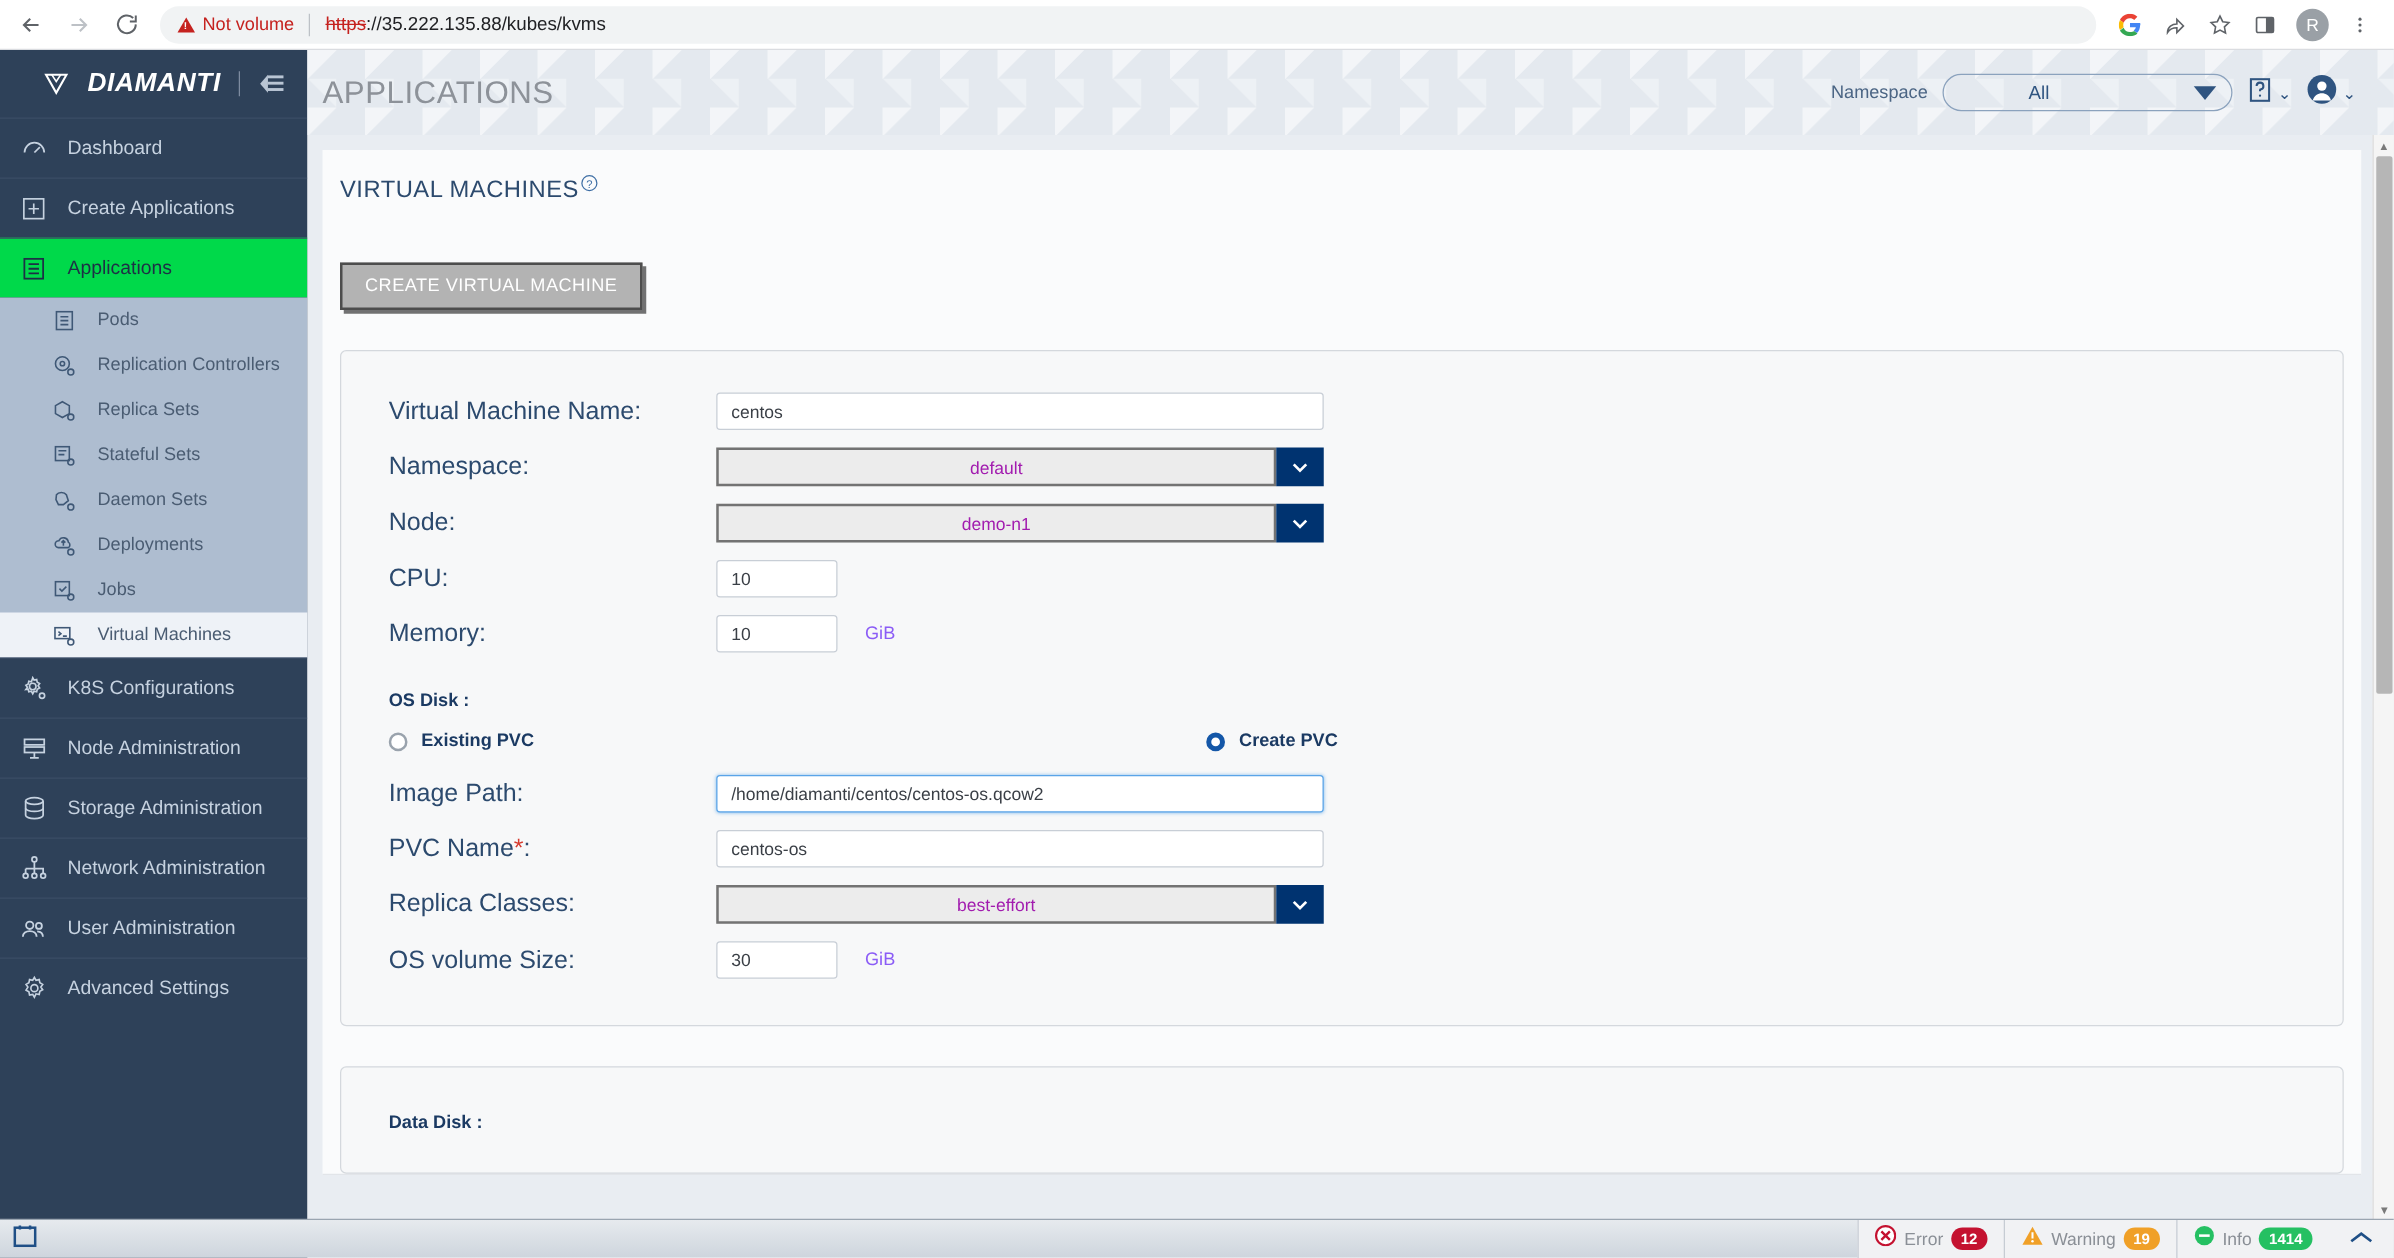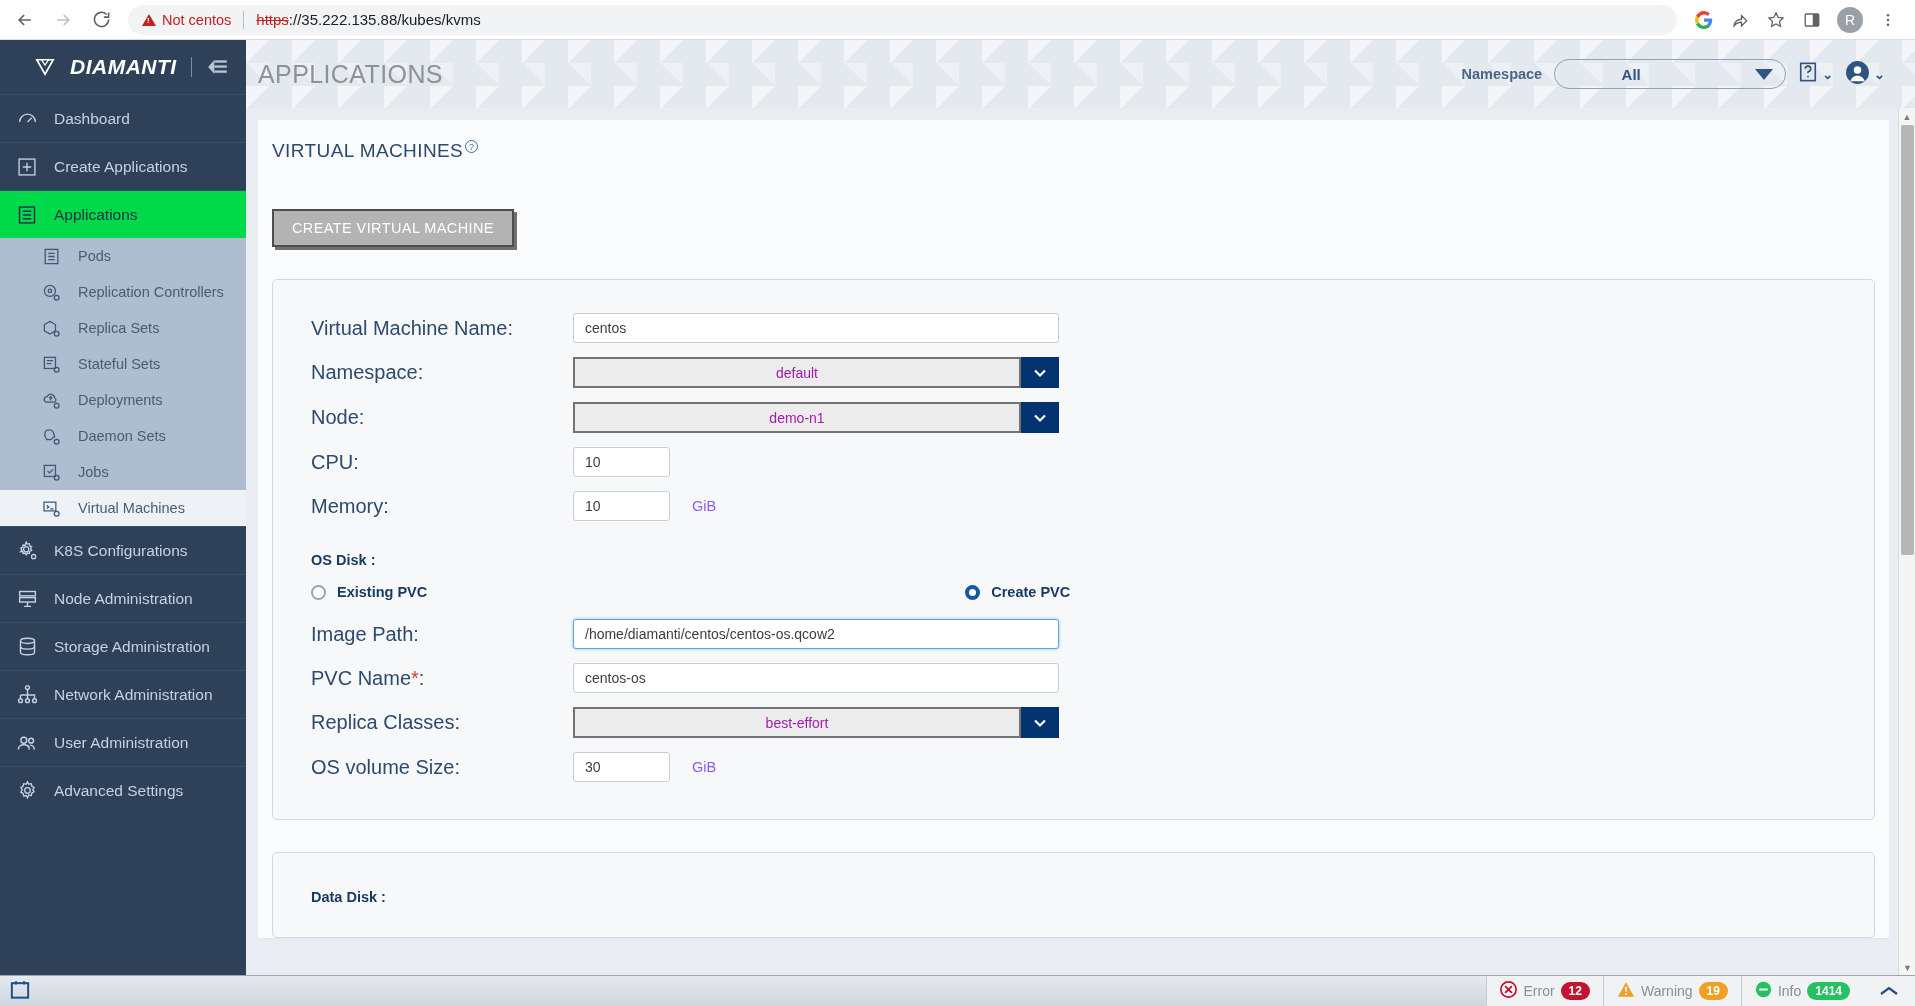--- a/index.html
+++ b/index.html
@@ -111,21 +111,21 @@
   .page-head {
     height: 68px;
     display: flex; align-items: center; justify-content: space-between;
     padding: 0 30px 0 12px;
     background:
       linear-gradient(135deg, rgba(255,255,255,.55) 25%, transparent 25%) 0 0/46px 46px,
       linear-gradient(225deg, rgba(255,255,255,.35) 25%, transparent 25%) 23px 23px/46px 46px,
       #e4e9ef;
   }
   .page-title { color: #8d9299; font-size: 25px; letter-spacing: 0.4px; }
-  .head-right { display: flex; align-items: center; gap: 12px; font-weight: bold; }
+  .head-right { display: flex; align-items: center; gap: 12px; }
   .ns-label { color: #4b6584; font-size: 14.5px; }
   .ns-select {
     width: 232px; height: 30px;
     border: 1px solid #8ba2bd; border-radius: 15px;
     background: transparent;
     display: flex; align-items: center;
     padding: 0 12px; cursor: pointer;
   }
   .ns-val { flex: 1; color: #2f5480; font-size: 15px; text-align: center; padding-right: 60px;}
   .tri-down { width:0;height:0;border-left:9px solid transparent;border-right:9px solid transparent;border-top:11px solid #2f5480; }
@@ -260,21 +260,21 @@
     <div class="nav-btn">
       <svg width="19" height="19" viewBox="0 0 24 24" fill="none" stroke="currentColor" stroke-width="2">
           <path d="M21 12a9 9 0 1 1-2.6-6.4"></path>
           <path d="M21 3v6h-6"></path>
         </svg>
     </div>
   </div>
   <div class="omnibox">
     <div class="not-secure">
       <span class="warn-tri"></span>
-      <span>Not centos</span>
+      <span>Not volume</span>
     </div>
     <div class="omni-sep"></div>
     <span class="url-scheme">https</span>
       <span class="url-rest">://35.222.135.88/kubes/kvms</span>
   </div>
   <div class="toolbar-right">
     <div class="tb-icon">
       <svg width="18" height="18" viewBox="0 0 48 48">
           <path fill="#EA4335" d="M24 9.5c3.5 0 6.6 1.2 9 3.6l6.7-6.7C35.6 2.6 30.2 0 24 0 14.6 0 6.5 5.4 2.6 13.2l7.8 6.1C12.3 13.3 17.6 9.5 24 9.5z"></path>
           <path fill="#4285F4" d="M46.1 24.5c0-1.6-.1-3.2-.4-4.7H24v9h12.4c-.5 2.9-2.2 5.3-4.6 6.9l7.1 5.5c4.2-3.9 6.6-9.6 6.6-16.7z"></path>
@@ -394,35 +394,35 @@
               <rect x="3" y="3" width="14" height="14"></rect>
               <path d="M6 7h8M6 11h6"></path>
               <circle cx="18.5" cy="18.5" r="3"></circle>
             </svg>
           </span>
         <span>Stateful Sets</span>
       </div>
       <div class="sub-item">
         <span class="nvico">
             <svg width="19" height="19" viewBox="0 0 24 24" fill="none" stroke="#3f5876" stroke-width="1.6">
+              <path d="M4 6c2-3 8-3 10 0l2 6-5 4H6L3.5 11z"></path>
+              <circle cx="18.5" cy="18.5" r="3"></circle>
+            </svg>
+          </span>
+        <span>Daemon Sets</span>
+      </div>
+      <div class="sub-item">
+        <span class="nvico">
+            <svg width="19" height="19" viewBox="0 0 24 24" fill="none" stroke="#3f5876" stroke-width="1.6">
               <path d="M6 14a3.5 3.5 0 0 1 .5-7 5 5 0 0 1 9.5 1.5A3.2 3.2 0 0 1 16 14z"></path>
               <path d="M11 12V7M9 9l2-2 2 2"></path>
               <circle cx="18.5" cy="18.5" r="3"></circle>
             </svg>
           </span>
         <span>Deployments</span>
-      </div>
-      <div class="sub-item">
-        <span class="nvico">
-            <svg width="19" height="19" viewBox="0 0 24 24" fill="none" stroke="#3f5876" stroke-width="1.6">
-              <path d="M4 6c2-3 8-3 10 0l2 6-5 4H6L3.5 11z"></path>
-              <circle cx="18.5" cy="18.5" r="3"></circle>
-            </svg>
-          </span>
-        <span>Daemon Sets</span>
       </div>
       <div class="sub-item">
         <span class="nvico">
             <svg width="19" height="19" viewBox="0 0 24 24" fill="none" stroke="#3f5876" stroke-width="1.6">
               <rect x="3" y="3" width="14" height="14"></rect>
               <path d="M7 10l2.5 2.5L14 8"></path>
               <circle cx="18.5" cy="18.5" r="3"></circle>
             </svg>
           </span>
         <span>Jobs</span>

